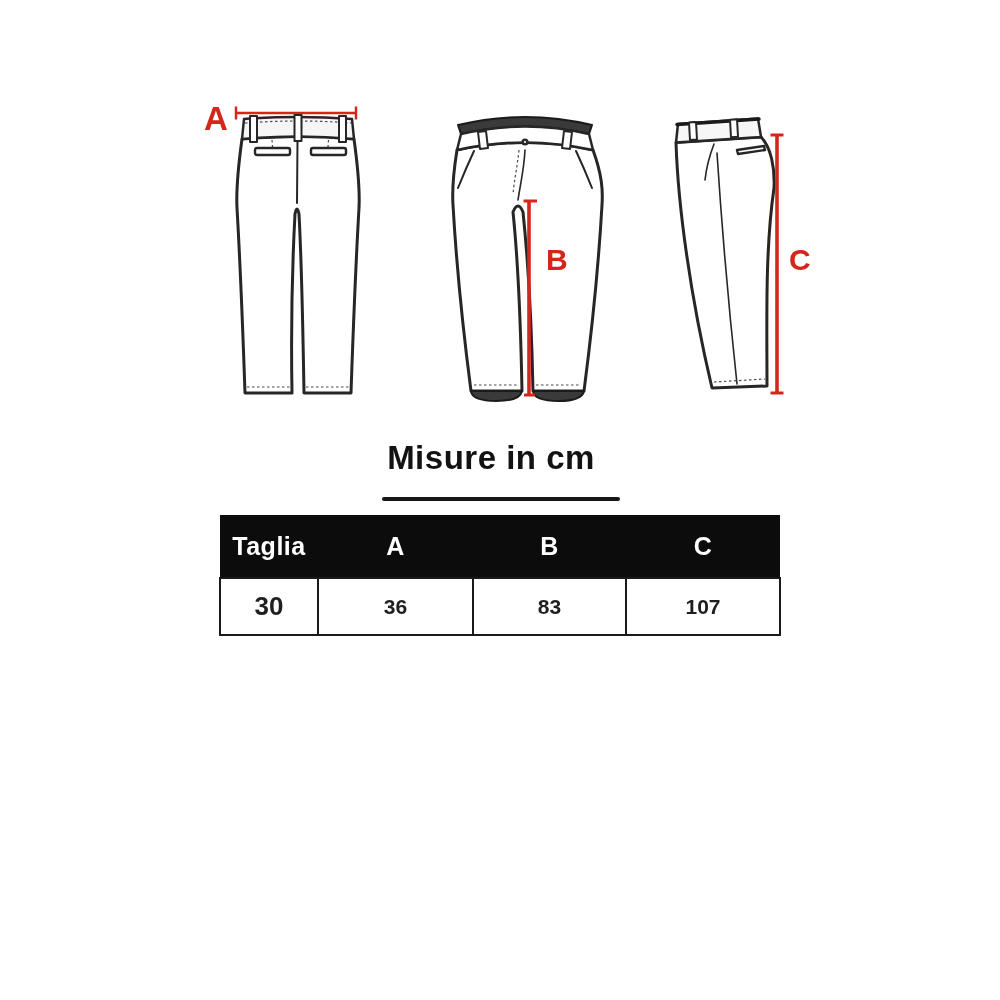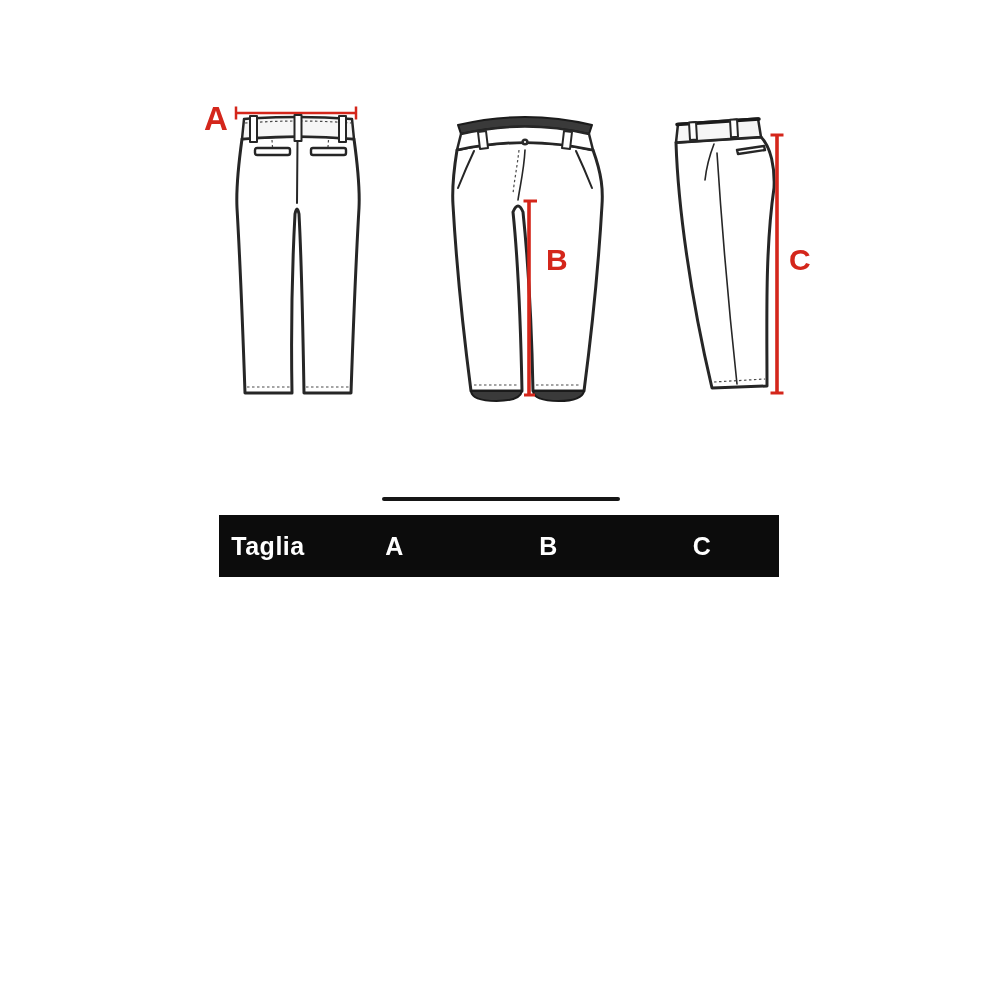--- a/index.html
+++ b/index.html
@@ -147,34 +147,41 @@
 
       <g>
         <line class="redline" x1="110.5" y1="45" x2="123.5" y2="45" stroke-width="3"></line>
         <line class="redline" x1="117" y1="45" x2="117" y2="303" stroke-width="3.6"></line>
         <line class="redline" x1="110.5" y1="303" x2="123.5" y2="303" stroke-width="3"></line>
       </g>
     </svg>
     <span class="measure-letter letter-c">C</span>
   </div>
 
+  <div class="page-title">Misure in cm</div>
   <div class="title-underline"></div>
 
   <table class="size-table">
     <colgroup>
       <col style="width:98px">
         <col style="width:155px">
         <col style="width:153px">
         <col style="width:154px">
     </colgroup>
     <thead>
       <tr>
         <th>Taglia</th>
         <th>A</th>
         <th>B</th>
         <th>C</th>
       </tr>
     </thead>
     <tbody>
+      <tr>
+        <td class="size-col">30</td>
+        <td>36</td>
+        <td>83</td>
+        <td>107</td>
+      </tr>
     </tbody>
   </table>
 
 </div>
 
 </body></html>

